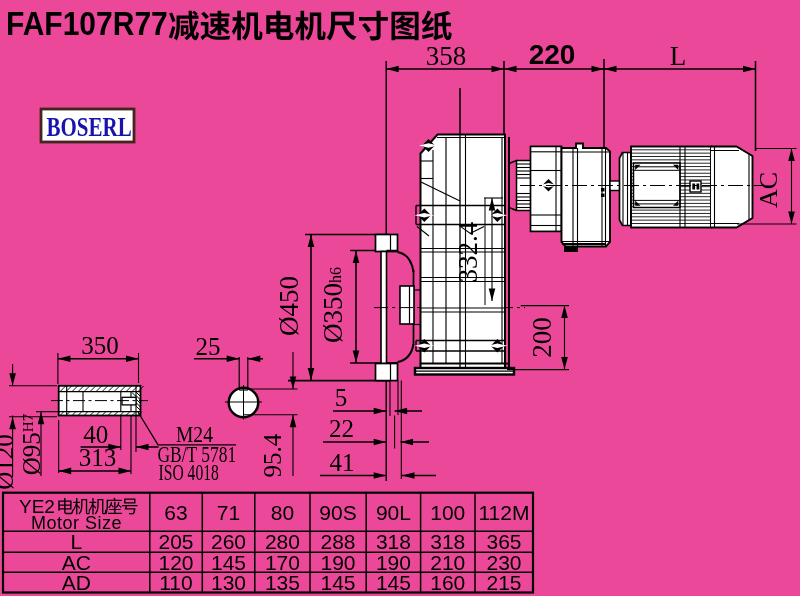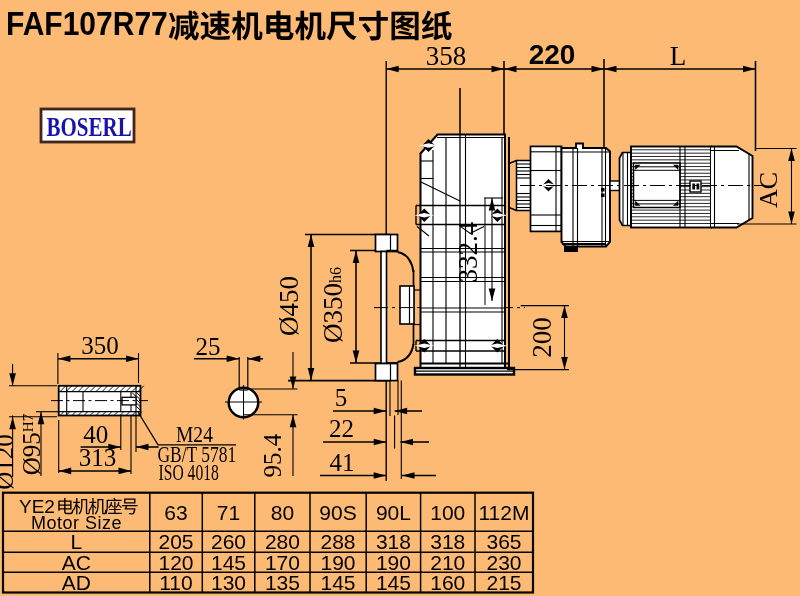--- a/index.html
+++ b/index.html
@@ -1,14 +1,14 @@
 <!DOCTYPE html>
 <html><head><meta charset="utf-8"><style>
 html,body{margin:0;padding:0;background:#fff;}
-#page{position:relative;width:800px;height:596px;background:#fdba74;overflow:hidden;}
+#page{position:relative;width:800px;height:596px;background:#ec4899;overflow:hidden;}
 svg{display:block;}
 </style></head><body>
 <div id="page">
 <svg width="800" height="596" viewBox="0 0 800 596" stroke-linecap="butt">
 
 <g>
         <text x="0" y="35" font-family="Liberation Sans" font-weight="bold" font-size="33" transform="translate(6,0) scale(0.91,1)">FAF107R77</text>
       </g>
 
 <g>

